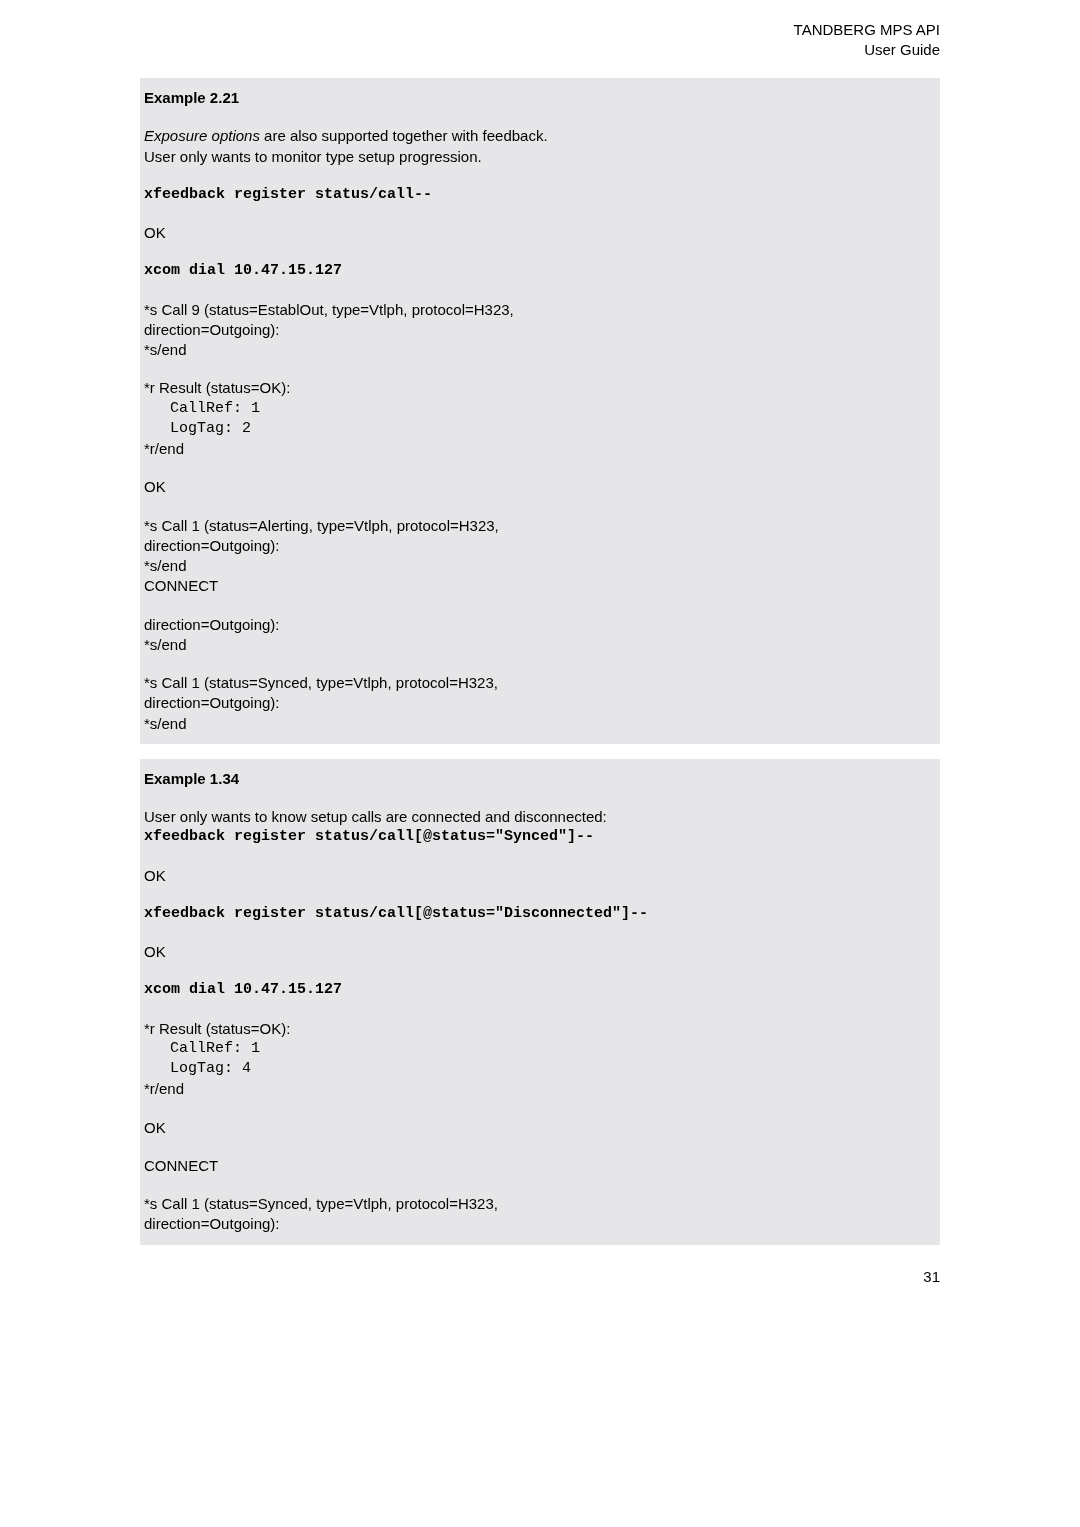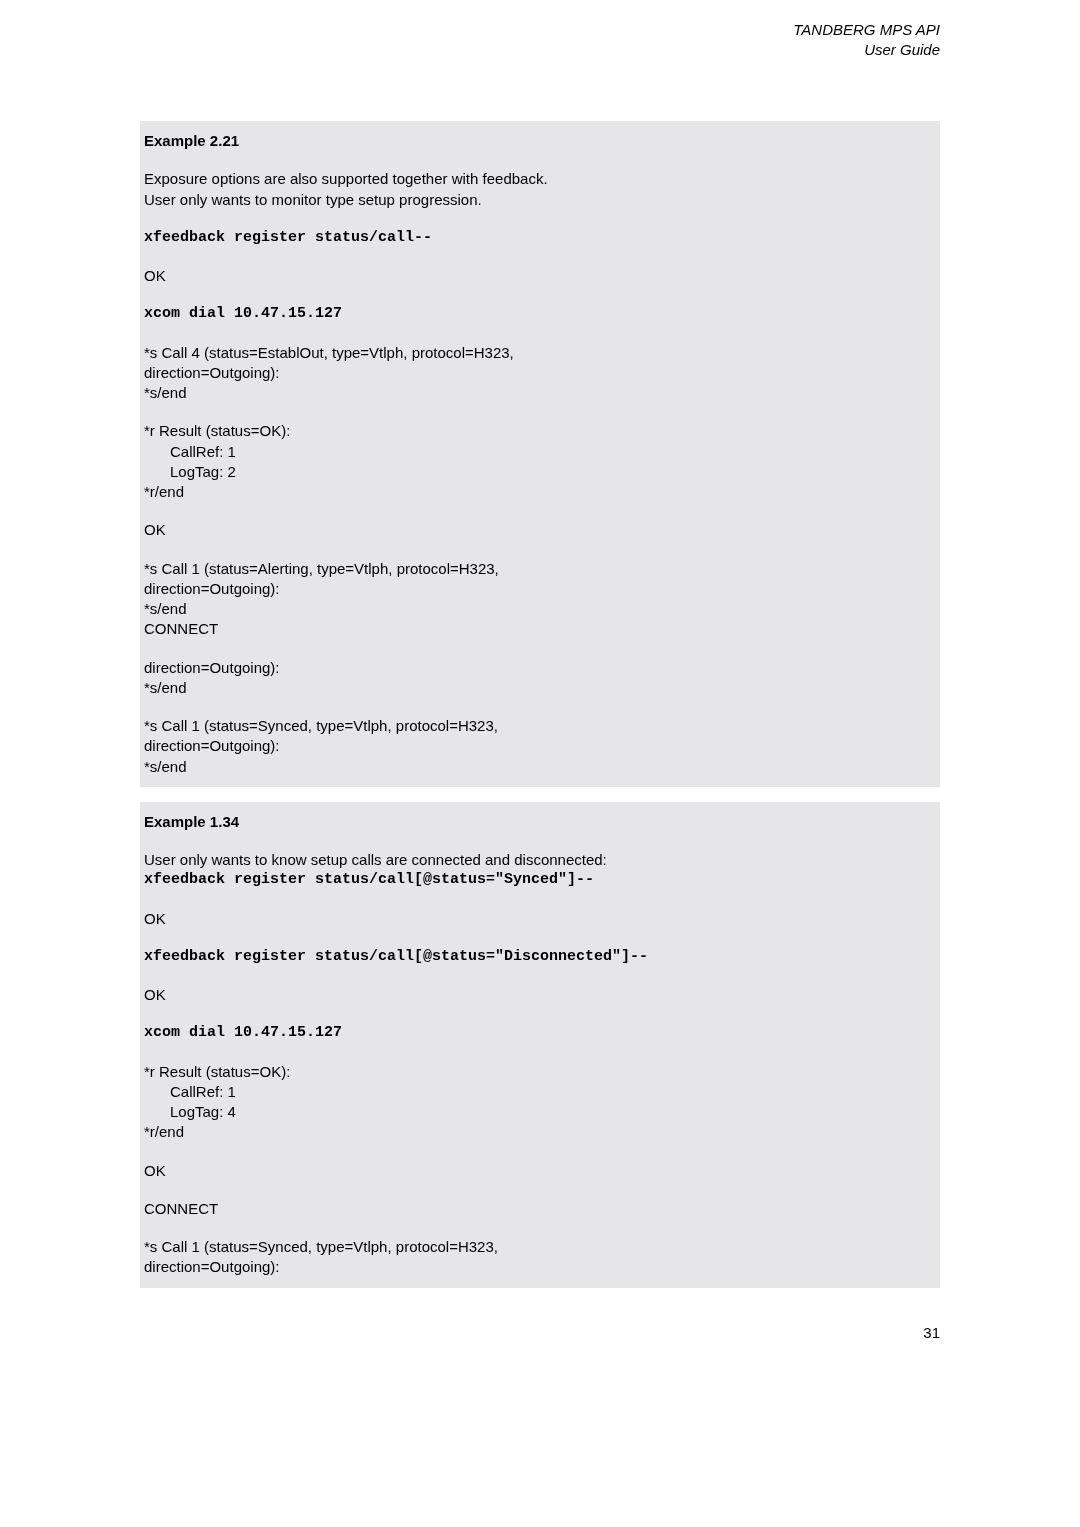--- a/index.html
+++ b/index.html
@@ -8,50 +8,51 @@
     font-family: Arial, sans-serif;
     font-size: 15px;
     color: #000000;
     width: 1080px;
   }
   .page {
     padding: 20px 140px 20px 140px;
   }
   .header {
     text-align: right;
-    margin-bottom: 62px;
+    margin-bottom: 19px;
     line-height: 1.3;
-    font-style: italic;
   }
   .example-box {
     background: #e6e6e8;
     padding: 10px 10px 10px 4px;
     margin-bottom: 15px;
     line-height: 1.35;
   }
   .example-title {
     font-weight: bold;
     margin-bottom: 18px;
   }
   .mono {
     font-family: "Courier New", monospace;
     font-weight: bold;
   }
   .italic {
+    font-style: italic;
     text-align: center;
   }
   .para {
     margin-bottom: 18px;
   }
   .indent {
     padding-left: 26px;
+    font-family: Liberation Mono, monospace;
   }
   .page-num {
     text-align: right;
-    margin-top: 36px;
+    margin-top: 23px;
   }
 </style>
 </head>
 <body>
 
 <div class="page">
 
   <div class="header">
     <div>TANDBERG MPS API</div>
     <div>User Guide</div>
@@ -60,21 +61,21 @@
   <div class="example-box">
     <div class="example-title">Example 2.21</div>
     <div class="para">
       <span class="italic">Exposure options</span><span> are also supported together with feedback.</span><br>
       <span>User only wants to monitor type setup progression.</span>
     </div>
     <div class="para mono">xfeedback register status/call--</div>
     <div class="para">OK</div>
     <div class="para mono">xcom dial 10.47.15.127</div>
     <div class="para">
-      <div>*s Call 4 (status=EstablOut, type=Vtlph, protocol=H323,</div>
+      <div>*s Call 9 (status=EstablOut, type=Vtlph, protocol=H323,</div>
       <div>direction=Outgoing):</div>
       <div>*s/end</div>
     </div>
     <div class="para">
       <div>*r Result (status=OK):</div>
       <div class="indent">CallRef: 1</div>
       <div class="indent">LogTag: 2</div>
       <div>*r/end</div>
     </div>
     <div class="para">OK</div>

